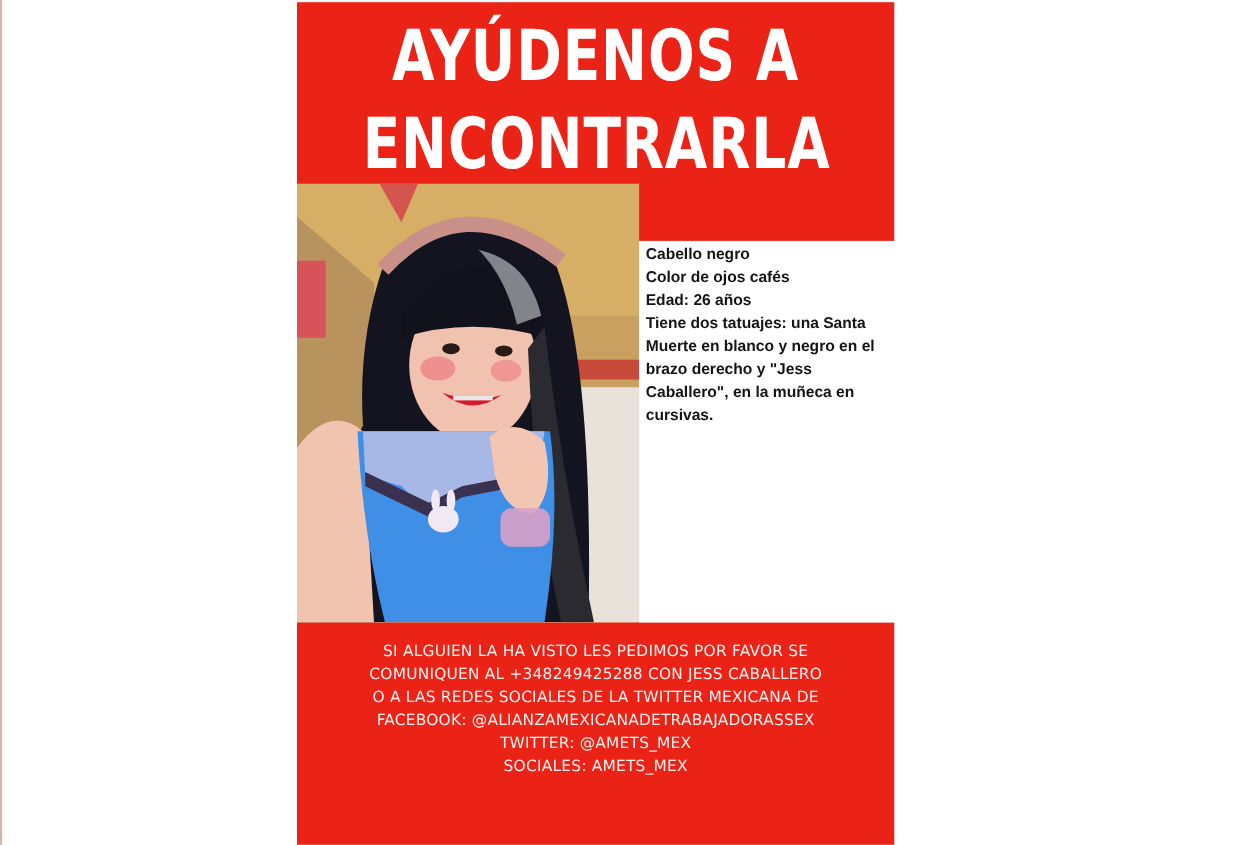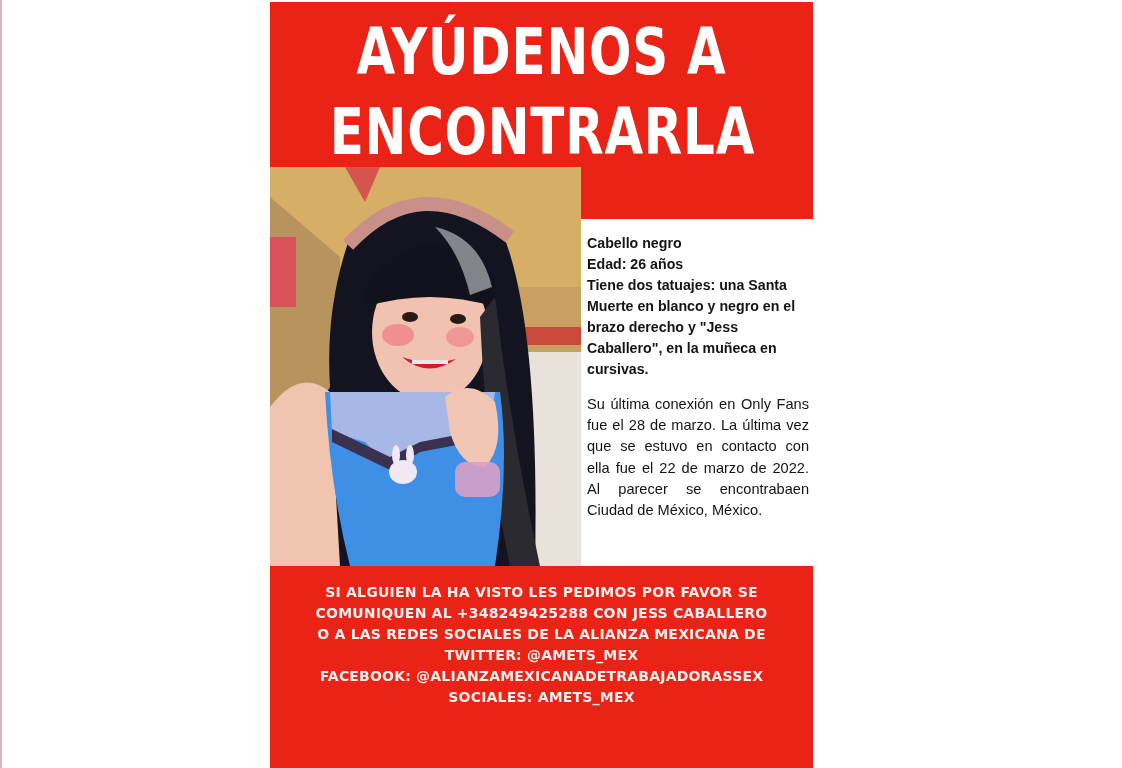--- a/index.html
+++ b/index.html
@@ -64,21 +64,21 @@
       left: 317px;
       top: 217px;
       width: 222px;
       color: #141414;
     }
     .traits {
       font-family: "Liberation Sans", sans-serif;
       font-weight: bold;
       font-size: 14.2px;
       line-height: 21px;
-      margin-top: 14px;
+      margin-top: 2px;
     }
     .trait { display: block; }
     .last-seen {
       margin-top: 14px;
       font-size: 14.6px;
       line-height: 21.2px;
       text-align: justify;
       font-family: "Liberation Sans", sans-serif;
     }
 
@@ -90,21 +90,21 @@
       height: 202px;
       background: #ea2316;
     }
     .contact {
       position: absolute;
       left: 0; top: 16px;
       width: 543px;
       text-align: center;
       color: #fbf0ee;
       font-family: "DejaVu Sans", sans-serif;
-      font-weight: bold;
+      font-weight: normal;
       font-size: 14px;
       line-height: 21.1px;
       letter-spacing: 0.2px;
     }
     .contact-line { display: block; white-space: nowrap; }
   </style>
 </head>
 <body>
 
 <div class="left-edge"></div>
@@ -162,30 +162,30 @@
 
       <path d="M175,230 Q200,210 225,235 Q235,280 215,300 Q190,300 180,265 Z" fill="#f2c6b2"></path>
 
       <rect x="185" y="295" width="45" height="35" rx="10" fill="#d8a0c8" opacity="0.9"></rect>
     </svg>
   </div>
 
   <div class="info">
     <div class="traits">
       <span class="trait">Cabello negro</span>
+      <span class="trait">Color de ojos cafés</span>
       <span class="trait">Edad: 26 años</span>
       <span class="trait">Tiene dos tatuajes: una Santa Muerte en blanco y negro en el brazo derecho y "Jess Caballero", en  la muñeca en cursivas.</span>
     </div>
-    <div class="last-seen">Su última conexión en Only Fans fue el 28 de marzo. La última vez que se estuvo en contacto con ella fue el 22 de marzo de 2022. Al parecer se encontrabaen Ciudad de México, México.</div>
   </div>
 
   <div class="bottom-band">
     <div class="contact">
       <span class="contact-line">SI ALGUIEN LA HA VISTO LES PEDIMOS POR FAVOR SE</span>
       <span class="contact-line">COMUNIQUEN AL +348249425288 CON JESS CABALLERO</span>
-      <span class="contact-line">O A LAS REDES SOCIALES DE LA ALIANZA MEXICANA DE</span>
+      <span class="contact-line">O A LAS REDES SOCIALES DE LA TWITTER MEXICANA DE</span>
+      <span class="contact-line">FACEBOOK: @ALIANZAMEXICANADETRABAJADORASSEX</span>
       <span class="contact-line">TWITTER: @AMETS_MEX</span>
-      <span class="contact-line">FACEBOOK: @ALIANZAMEXICANADETRABAJADORASSEX</span>
       <span class="contact-line">SOCIALES: AMETS_MEX</span>
     </div>
   </div>
 
 </div>
 
 </body></html>

